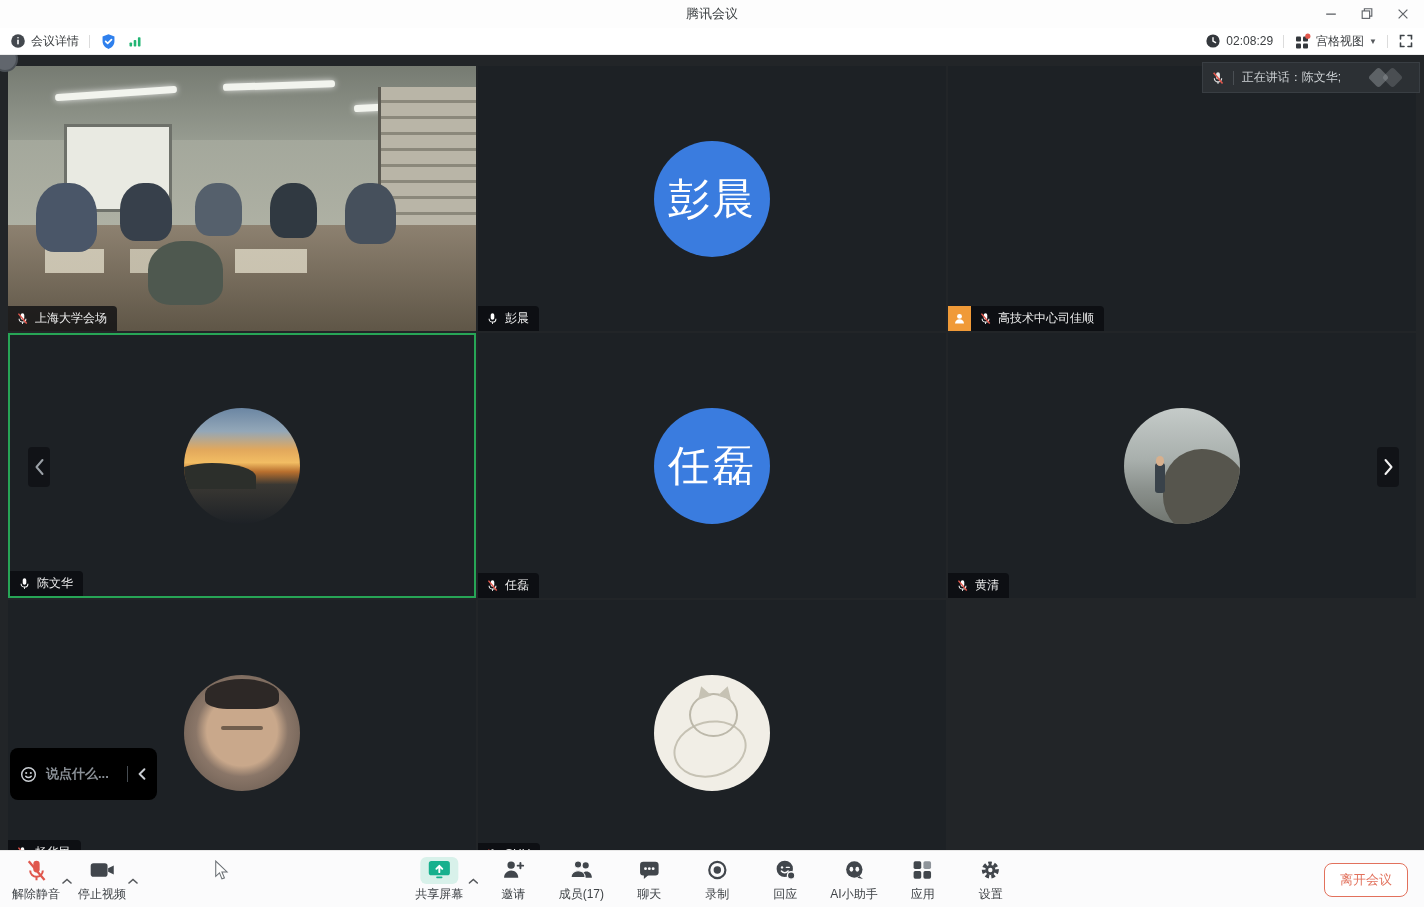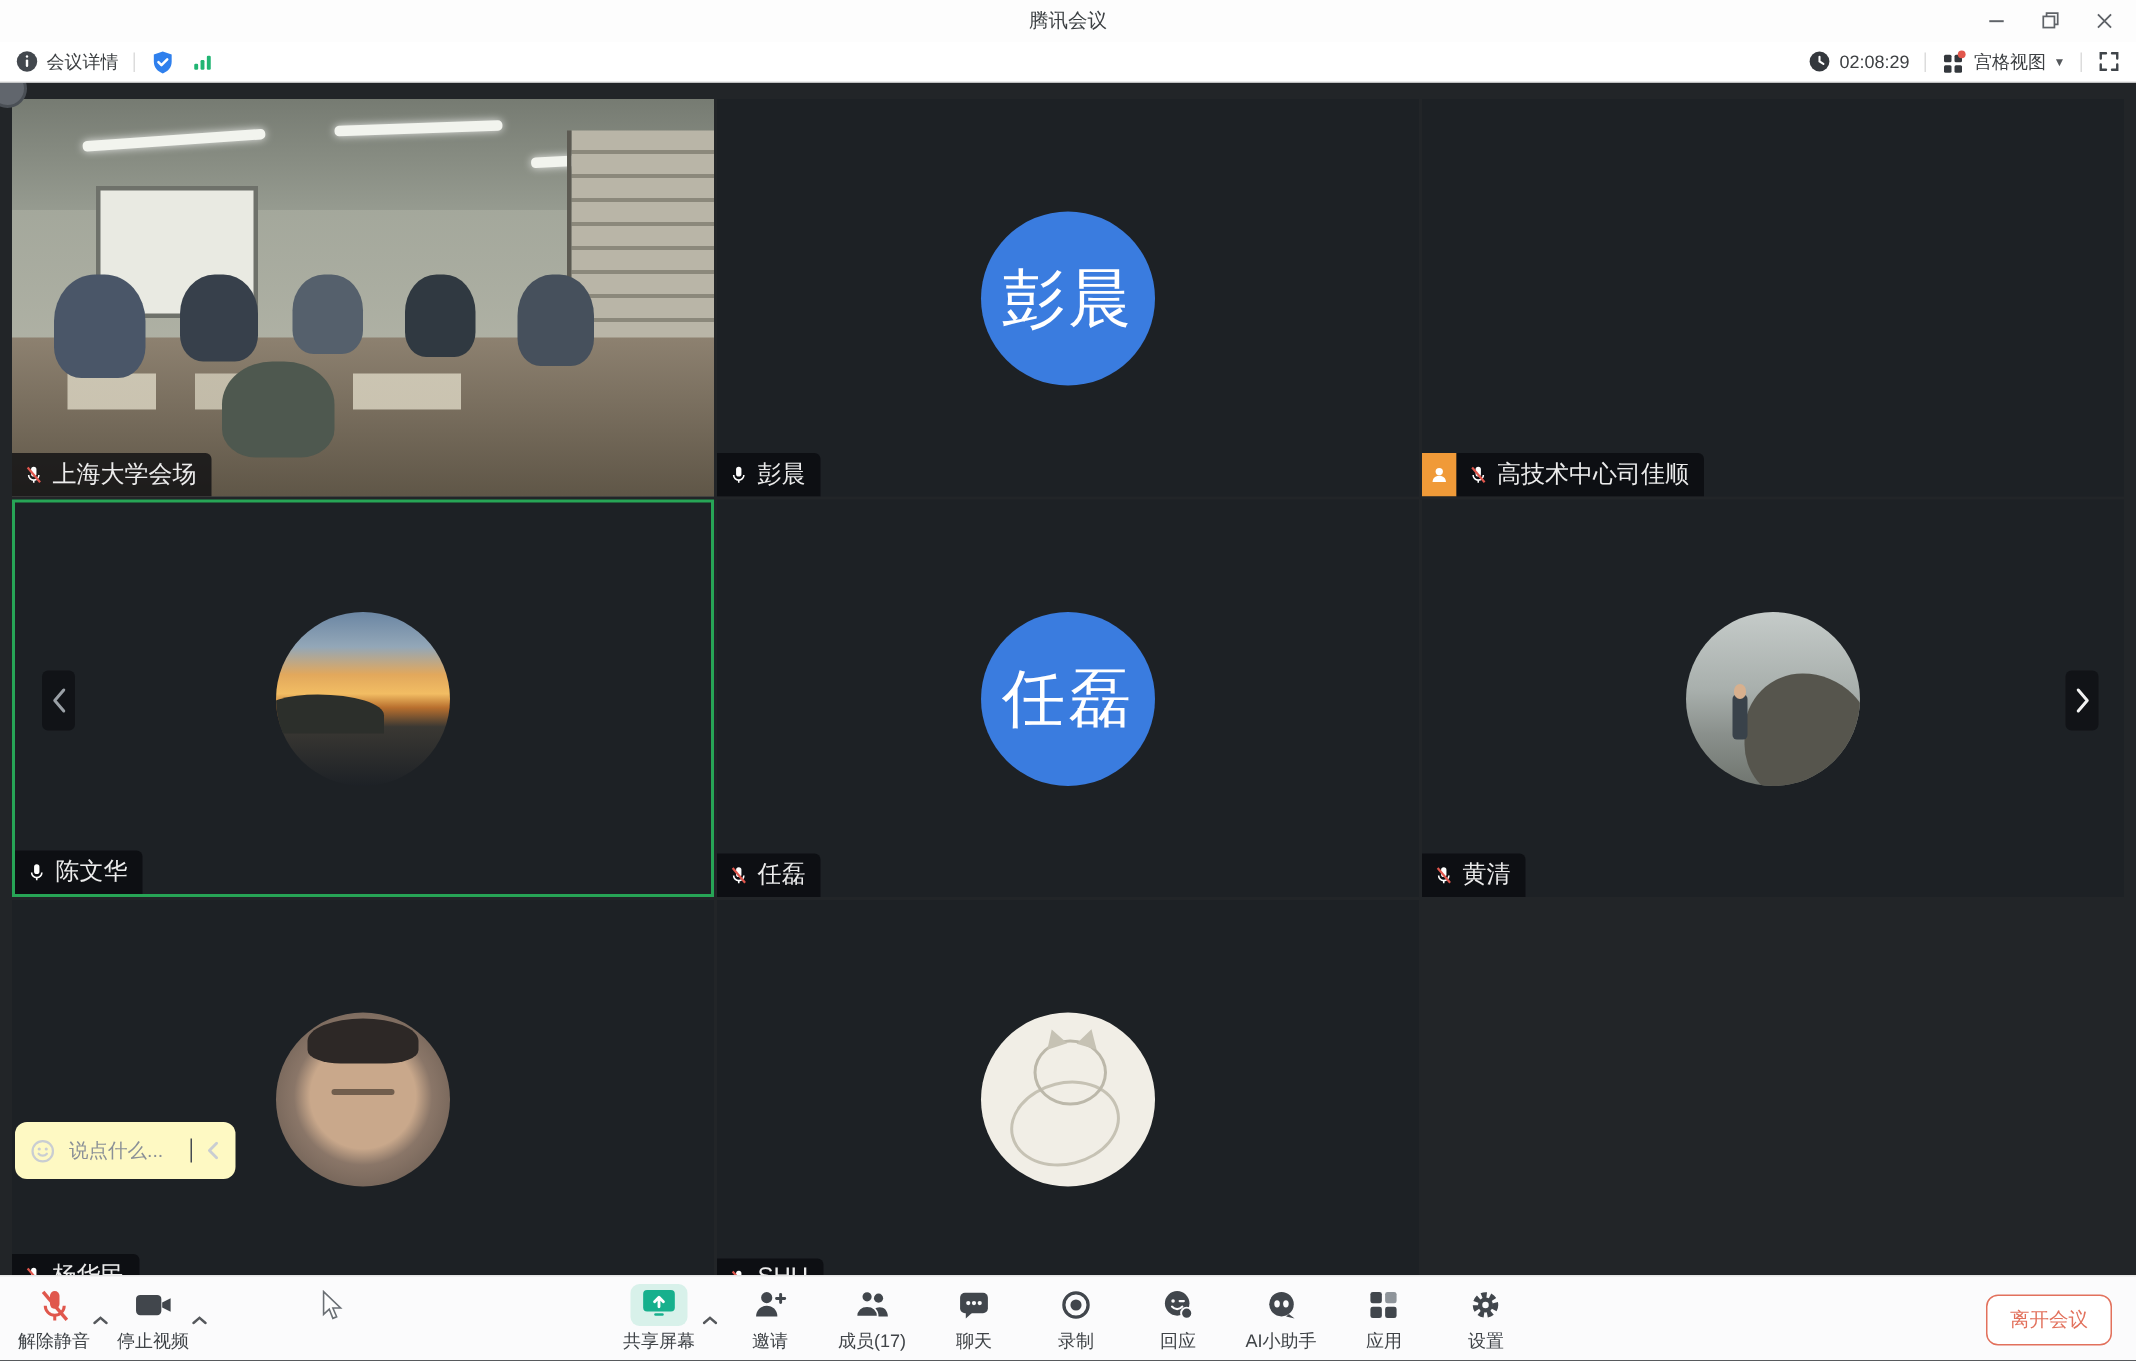--- a/index.html
+++ b/index.html
@@ -19,21 +19,21 @@
   .sep { width:1px; height:13px; background:#dcdcdc; }
   .caret-down { font-size:8px; color:#55585c; }
 
   
   .main { position:absolute; top:55px; left:0; right:0; bottom:0; background:#222528; overflow:hidden; z-index:1; }
   .grid { position:absolute; top:11px; left:8px; right:8px; display:grid; grid-template-columns:repeat(3,1fr); grid-auto-rows:265px; gap:2px; }
   .tile { position:relative; background:#1d2125; overflow:hidden; }
   .tile.speaking { border:2px solid #27a556; }
 
   .tile-label { position:absolute; left:0; bottom:0; display:flex; align-items:stretch; z-index:5; }
-  .label-seg { display:flex; align-items:center; gap:6px; background:rgba(8,10,13,0.75); padding:4px 10px 4px 8px; border-top-right-radius:4px; color:#ececec; font-size:16px; white-space:nowrap; }
+  .label-seg { display:flex; align-items:center; gap:6px; background:rgba(8,10,13,0.75); padding:4px 10px 4px 8px; border-top-right-radius:4px; color:#ececec; font-size:12px; white-space:nowrap; }
   .host-badge { width:23px; background:#f09a38; display:flex; align-items:center; justify-content:center; }
 
   
   .avatar { position:absolute; left:50%; top:50%; transform:translate(-50%,-50%); width:116px; height:116px; border-radius:50%; overflow:hidden; }
   .avatar.initials { background:#3a7cdf; color:#fff; display:flex; align-items:center; justify-content:center; font-size:42px; letter-spacing:2px; }
 
   
   .scene { position:absolute; inset:0; background:#8c9089; }
   .sc-ceiling { position:absolute; top:0; left:0; right:0; height:28%; background:linear-gradient(180deg,#767b72,#969b90); }
   .sc-light1,.sc-light2,.sc-light3 { position:absolute; height:7px; background:#f2f4ee; border-radius:3px; box-shadow:0 0 6px rgba(255,255,255,.8); }
@@ -85,21 +85,21 @@
   .banner .b-text { font-size:12px; color:#cfd3d6; white-space:nowrap; margin-right:26px; }
   .wm { position:relative; width:44px; height:22px; }
   .wm span { position:absolute; width:15px; height:15px; transform:rotate(45deg); border-radius:3px; }
   .wm .w1 { left:4px; top:3px; background:rgba(210,215,220,0.30); }
   .wm .w2 { left:18px; top:3px; background:rgba(210,215,220,0.18); }
 
   
   .panel-handle { position:absolute; left:-8px; top:-9px; width:26px; height:26px; border-radius:50%; background:#61666d; border:2px solid #4a4f55; z-index:7; }
 
   
-  .chat-pill { position:absolute; left:10px; top:693px; height:38px; background:#fef9c3; border-radius:8px; display:flex; align-items:center; padding:0 10px; gap:9px; z-index:9; }
+  .chat-pill { position:absolute; left:10px; top:693px; height:52px; background:#000000; border-radius:8px; display:flex; align-items:center; padding:0 10px; gap:9px; z-index:9;font-weight:bold; }
   .chat-placeholder { font-size:13px; color:#8a9097; width:72px; cursor:text; }
   .chat-sep { width:1px; height:16px; background:#454b51; }
 
   
   .toolbar { position:absolute; left:0; right:0; bottom:0; height:57px; background:#fbfbfc; border-top:1px solid #e7e7e7; z-index:30; }
   .tb-left { position:absolute; left:12px; top:5px; display:flex; gap:14px; }
   .tb-center { position:absolute; left:50%; top:5px; transform:translateX(-50%); display:flex; gap:22px; align-items:flex-start; }
   .tb-btn { position:relative; display:flex; flex-direction:column; align-items:center; min-width:46px; cursor:pointer; }
   .tb-iconbox { height:28px; display:flex; align-items:center; justify-content:center; }
   .tb-label { font-size:12px; color:#3f4347; margin-top:2px; white-space:nowrap; }
@@ -342,20 +342,34 @@
               <path d="M3.8 8.2 a4.2 4.2 0 0 0 8.4 0" fill="none" stroke="#fff" stroke-width="1.3"></path>
               <line x1="8" y1="12.6" x2="8" y2="14.6" stroke="#fff" stroke-width="1.3"></line>
               <line x1="3" y1="2" x2="13.2" y2="14.2" stroke="#e0574d" stroke-width="1.8"></line>
             </svg>
           <span>SHU</span>
         </div>
       </div>
     </div>
   </div>
 
+  <div class="banner">
+    <svg width="14" height="14" viewBox="0 0 16 16">
+        <rect x="5.8" y="1.5" width="4.4" height="8" rx="2.2" fill="#e8e8e8"></rect>
+        <path d="M3.8 8.2 a4.2 4.2 0 0 0 8.4 0" fill="none" stroke="#e8e8e8" stroke-width="1.3"></path>
+        <line x1="8" y1="12.6" x2="8" y2="14.6" stroke="#e8e8e8" stroke-width="1.3"></line>
+        <line x1="3" y1="2" x2="13.2" y2="14.2" stroke="#e0574d" stroke-width="1.8"></line>
+      </svg>
+    <div class="b-sep"></div>
+    <span class="b-text"><span>正在讲话：</span><span>陈文华;</span></span>
+    <div class="wm">
+        <span class="w1"></span>
+        <span class="w2"></span>
+      </div>
+  </div>
 
   <div class="nav-arrow nav-left">
     <svg width="11" height="18" viewBox="0 0 11 18">
         <path d="M8.5 2 L2.5 9 L8.5 16" stroke="#9aa0a6" stroke-width="2" fill="none" stroke-linecap="round" stroke-linejoin="round"></path>
       </svg>
   </div>
   <div class="nav-arrow nav-right">
     <svg width="11" height="18" viewBox="0 0 11 18">
         <path d="M2.5 2 L8.5 9 L2.5 16" stroke="#f2f2f2" stroke-width="2" fill="none" stroke-linecap="round" stroke-linejoin="round"></path>
       </svg>

